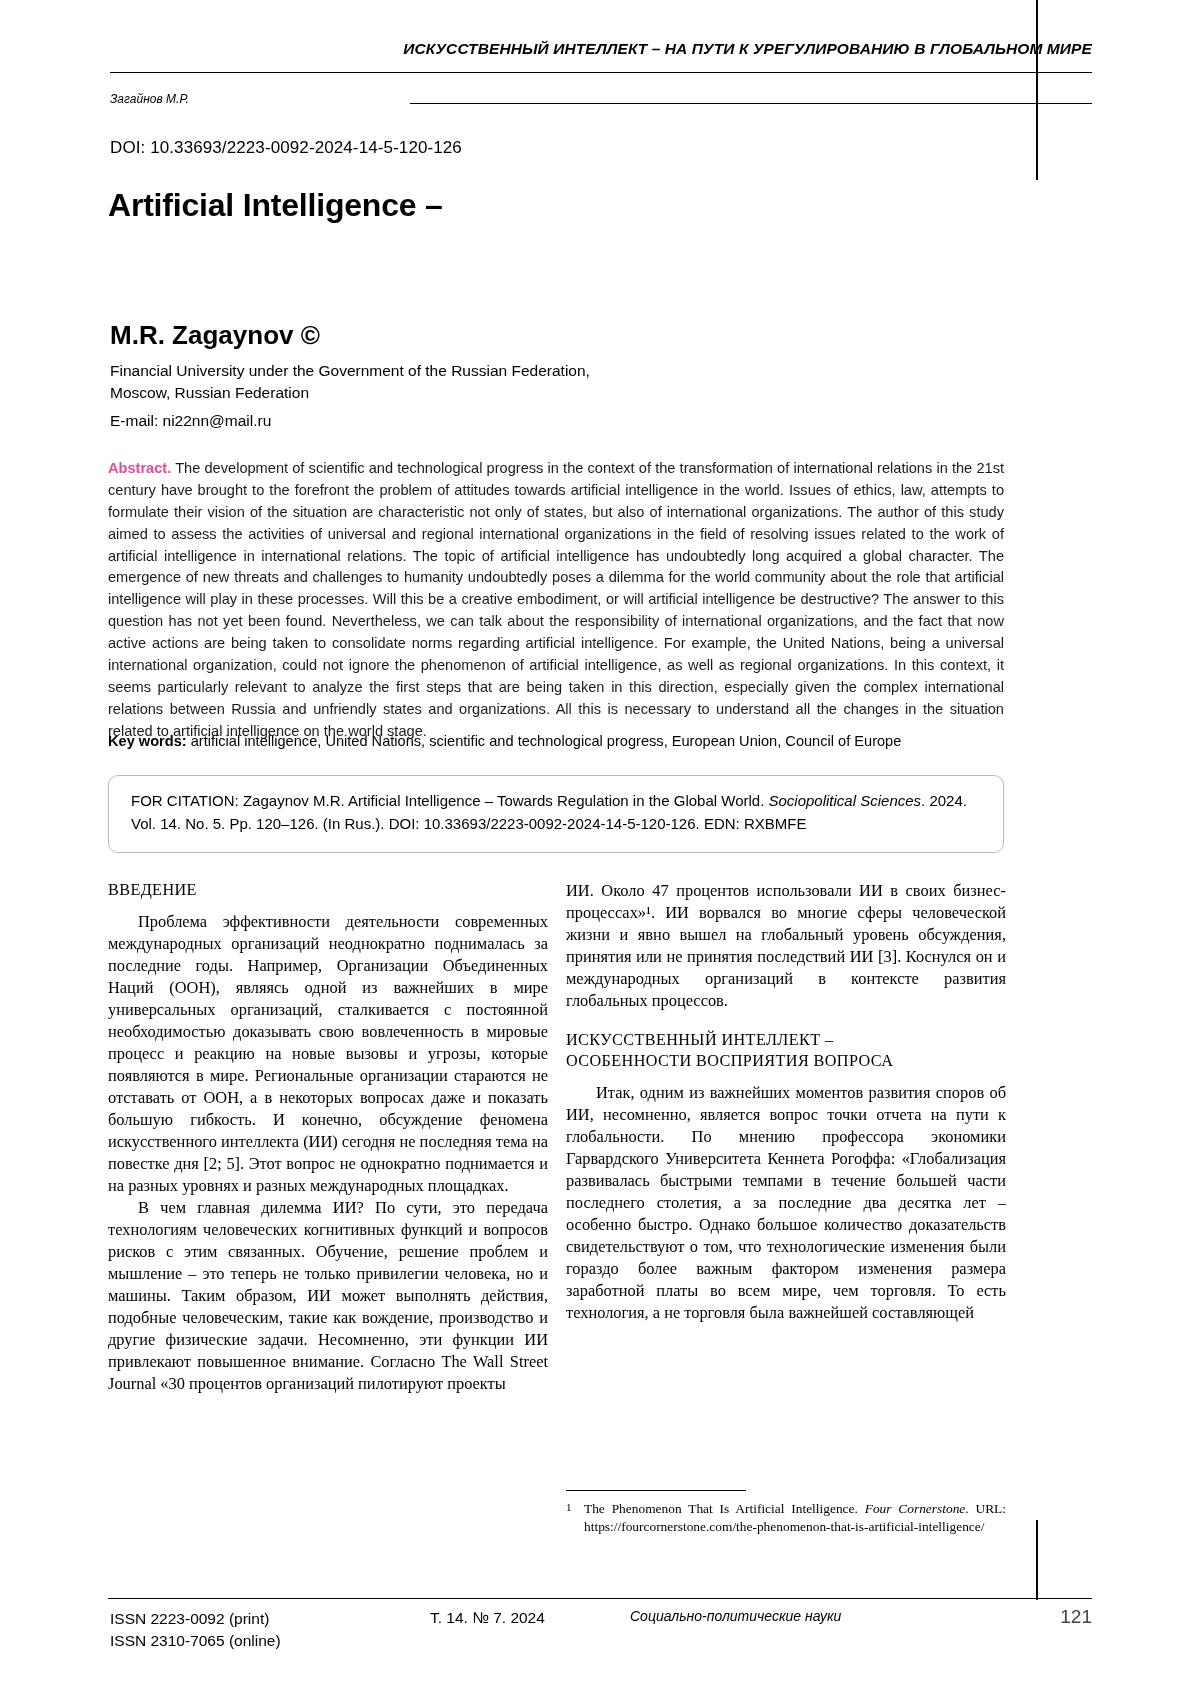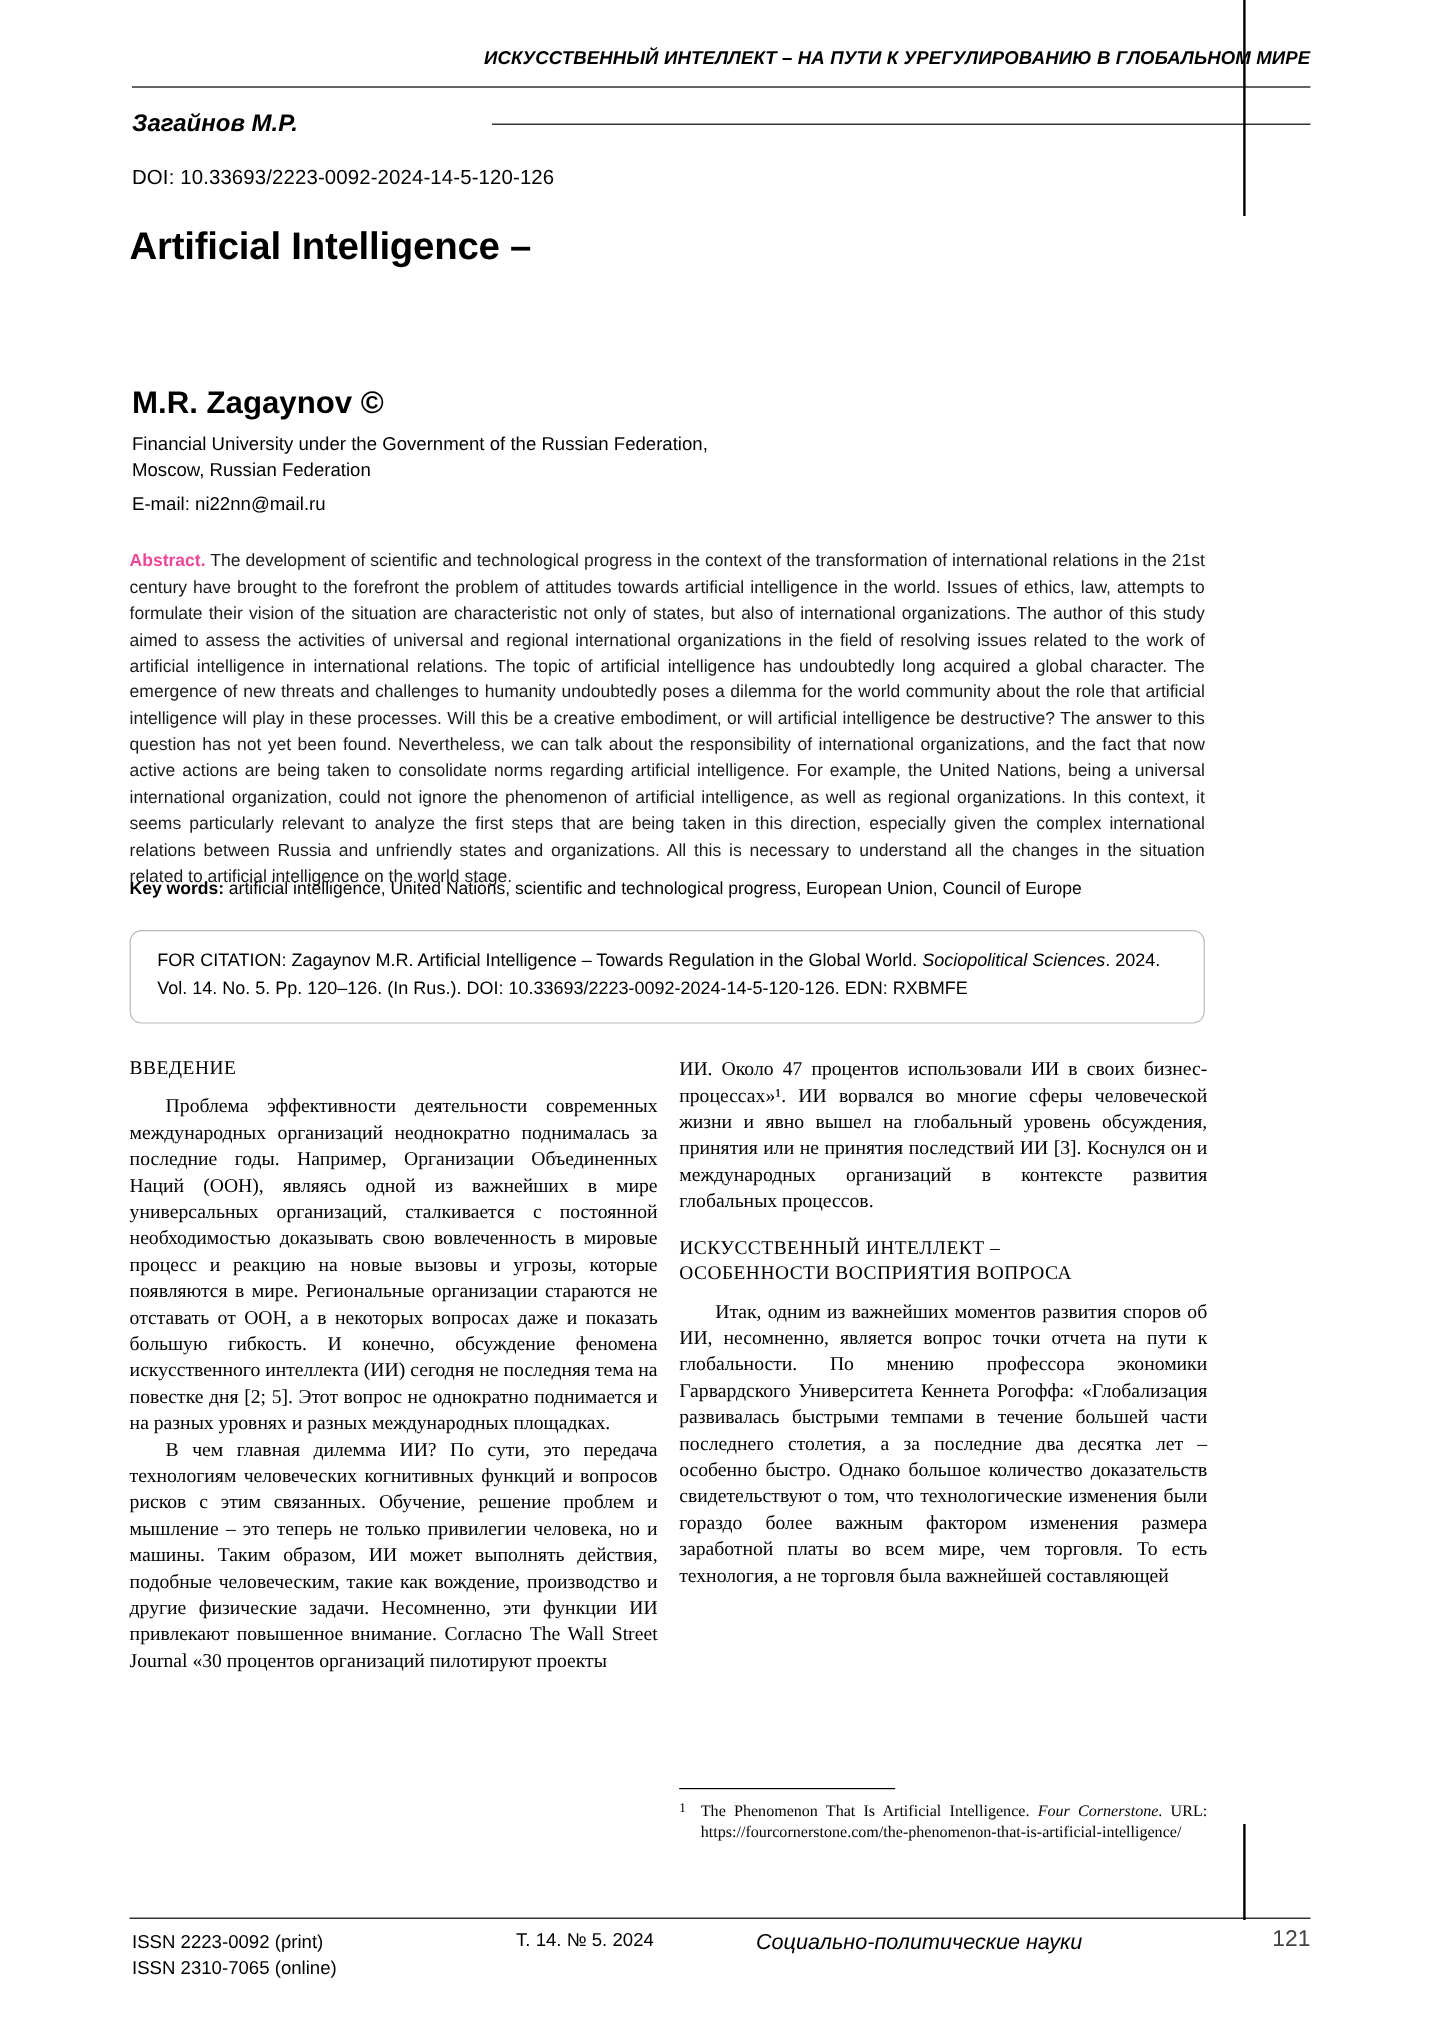--- a/index.html
+++ b/index.html
@@ -41,22 +41,21 @@
     left: 110px;
     right: 108px;
     height: 1px;
     background: #000;
   }
   .author-line {
     position: absolute;
     top: 92px;
     left: 110px;
     font-style: italic;
-    font-size: 20px;
-    font-weight: bold;
+    font-size: 12px;
   }
   .rule-author {
     position: absolute;
     top: 103px;
     left: 410px;
     right: 108px;
     height: 1px;
     background: #000;
   }
   
@@ -232,21 +231,21 @@
     position: absolute;
     top: 1609px;
     left: 430px;
     font-size: 15.5px;
   }
   .footer-journal {
     position: absolute;
     top: 1608px;
     left: 630px;
     font-style: italic;
-    font-size: 18px;
+    font-size: 14px;
   }
   .footer-page {
     position: absolute;
     top: 1606px;
     right: 108px;
     font-size: 19px;
     color: #444;
   }
   .vrule-footer {
     position: absolute;
@@ -316,17 +315,17 @@
     <span class="fn-marker">1</span>
     <span class="fn-text"><span>The Phenomenon That Is Artificial Intelligence. </span><i>Four Cornerstone</i><span>. URL: https://fourcornerstone.com/the-phenomenon-that-is-artificial-intelligence/</span></span>
   </div>
 
   <div class="vrule-footer"></div>
   <div class="footer-rule"></div>
   <div class="footer-left">
     <span>ISSN 2223-0092 (print)</span><br>
     <span>ISSN 2310-7065 (online)</span>
   </div>
-  <div class="footer-center">Т. 14. № 5. 2024</div>
+  <div class="footer-center">Т. 14. № 7. 2024</div>
   <div class="footer-journal">Социально-политические науки</div>
   <div class="footer-page">121</div>
 
 </div>
 
 </body></html>

